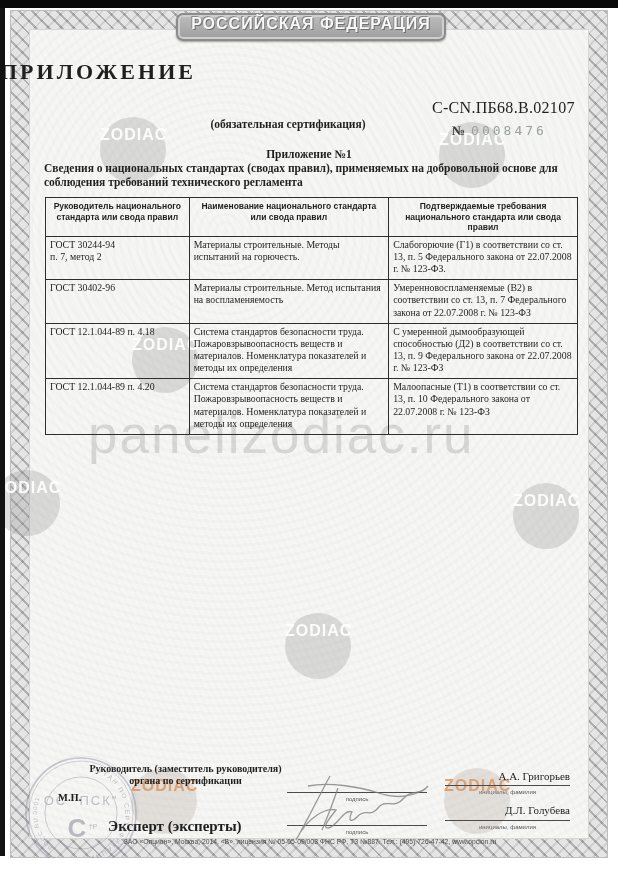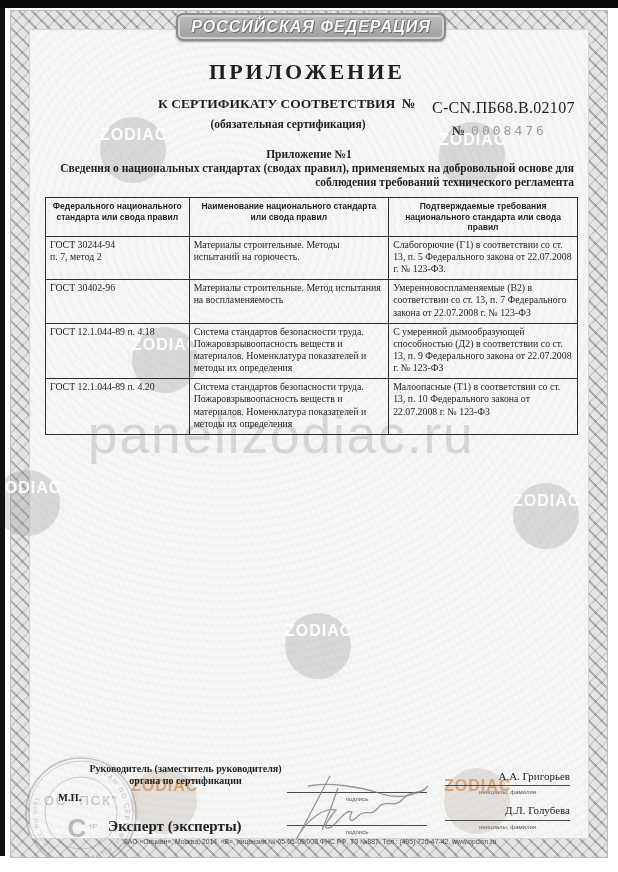--- a/index.html
+++ b/index.html
@@ -46,40 +46,40 @@
     left:88px; top:404px; z-index:3;
     font-family:"Liberation Sans", sans-serif;
     font-size:53px; letter-spacing:2px; color:rgba(142,142,142,.30);
   }
   
   .banner {
     left:176px; top:13px; width:270px; height:28px; z-index:5;
     background:linear-gradient(#bdbdbd,#9e9e9e);
     border:2px solid #8b8b8b; border-radius:7px;
     box-shadow:inset 0 0 0 2px #cfcfcf, 0 1px 2px rgba(0,0,0,.35);
-    display:flex; align-items:center; justify-content:center;font-style:italic;
+    display:flex; align-items:flex-start; justify-content:center;
   }
   .banner span {
     font-family:"Liberation Sans", sans-serif; font-weight:bold;
     font-size:16px; letter-spacing:1px; color:#f8f8f8;
     text-shadow:1px 1px 0 #6e6e6e, -1px -1px 0 #8a8a8a;
     white-space:nowrap;
   }
-  .doc-title { left:0; top:59px; width:614px; text-align:center; z-index:4;
+  .doc-title { left:0; top:59px; width:614px; text-align:left; z-index:4;
     font-size:22px; font-weight:bold; letter-spacing:3px; }
   .subtitle  { left:158px; top:96px; z-index:4; font-size:13.5px; font-weight:bold; white-space:pre; }
   .cert-no   { left:432px; top:99px; z-index:4; font-size:16px; letter-spacing:.3px; }
   .cert-type { left:158px; top:118px; width:260px; text-align:center; z-index:4;
     font-size:11.5px; font-weight:bold; }
   .blank-no  { left:452px; top:123px; z-index:4; font-size:13px; }
   .blank-no .sign { color:#3a3a3a; font-weight:bold; margin-right:6px; }
   .blank-no .digits { font-family:"DejaVu Sans Mono", monospace; color:#9aa0a0; letter-spacing:3px; }
   .appendix-label { left:0; top:148px; width:618px; text-align:center; z-index:4;
     font-size:11.5px; font-weight:bold; }
-  .appendix-desc { left:44px; top:162px; width:530px; text-align:right; z-index:4;
+  .appendix-desc { left:44px; top:162px; width:530px; text-align:left; z-index:4;
     font-size:11.5px; font-weight:bold; line-height:1.18; }
   
   .std-table {
     left:45px; top:197px; width:533px; z-index:4;
     border-collapse:collapse; table-layout:fixed;
   }
   .std-table th, .std-table td {
     border:1px solid #2e2e2e; vertical-align:top;
   }
   .std-table th {
@@ -146,38 +146,37 @@
   <div class="wm-circle warm" style="left:444px; top:768px;">
       <span>ZODIAC</span>
     </div>
 
   <div class="abs site-wm">panelizodiac.ru</div>
 
   <div class="abs banner">
     <span>РОССИЙСКАЯ ФЕДЕРАЦИЯ</span>
   </div>
   <div class="abs doc-title">ПРИЛОЖЕНИЕ</div>
-  <div class="abs subtitle">К СЕРТИФИКАТУ СООТВЕТСТВИЯ  №</div>
   <div class="abs cert-no">С-CN.ПБ68.В.02107</div>
   <div class="abs cert-type">(обязательная сертификация)</div>
   <div class="abs blank-no">
     <span class="sign">№</span><span class="digits">0008476</span>
   </div>
   <div class="abs appendix-label">Приложение №1</div>
   <div class="abs appendix-desc">Сведения о национальных стандартах (сводах правил), применяемых на добровольной основе для соблюдения требований технического регламента</div>
 
   <table class="abs std-table">
     <colgroup>
         <col style="width:27%">
         <col style="width:37.5%">
         <col style="width:35.5%">
       </colgroup>
     <thead>
       <tr>
-        <th>Федерального национального стандарта или свода правил</th>
+        <th>Руководитель национального стандарта или свода правил</th>
         <th>Наименование национального стандарта или свода правил</th>
         <th>Подтверждаемые требования национального стандарта или свода правил</th>
       </tr>
     </thead>
     <tbody>
       <tr>
         <td class="pre">ГОСТ 30244-94
 п. 7, метод 2</td>
         <td>Материалы строительные. Методы испытаний на горючесть.</td>
         <td>Слабогорючие (Г1) в соответствии со ст. 13, п. 5 Федерального закона от 22.07.2008 г. № 123-ФЗ.</td>

